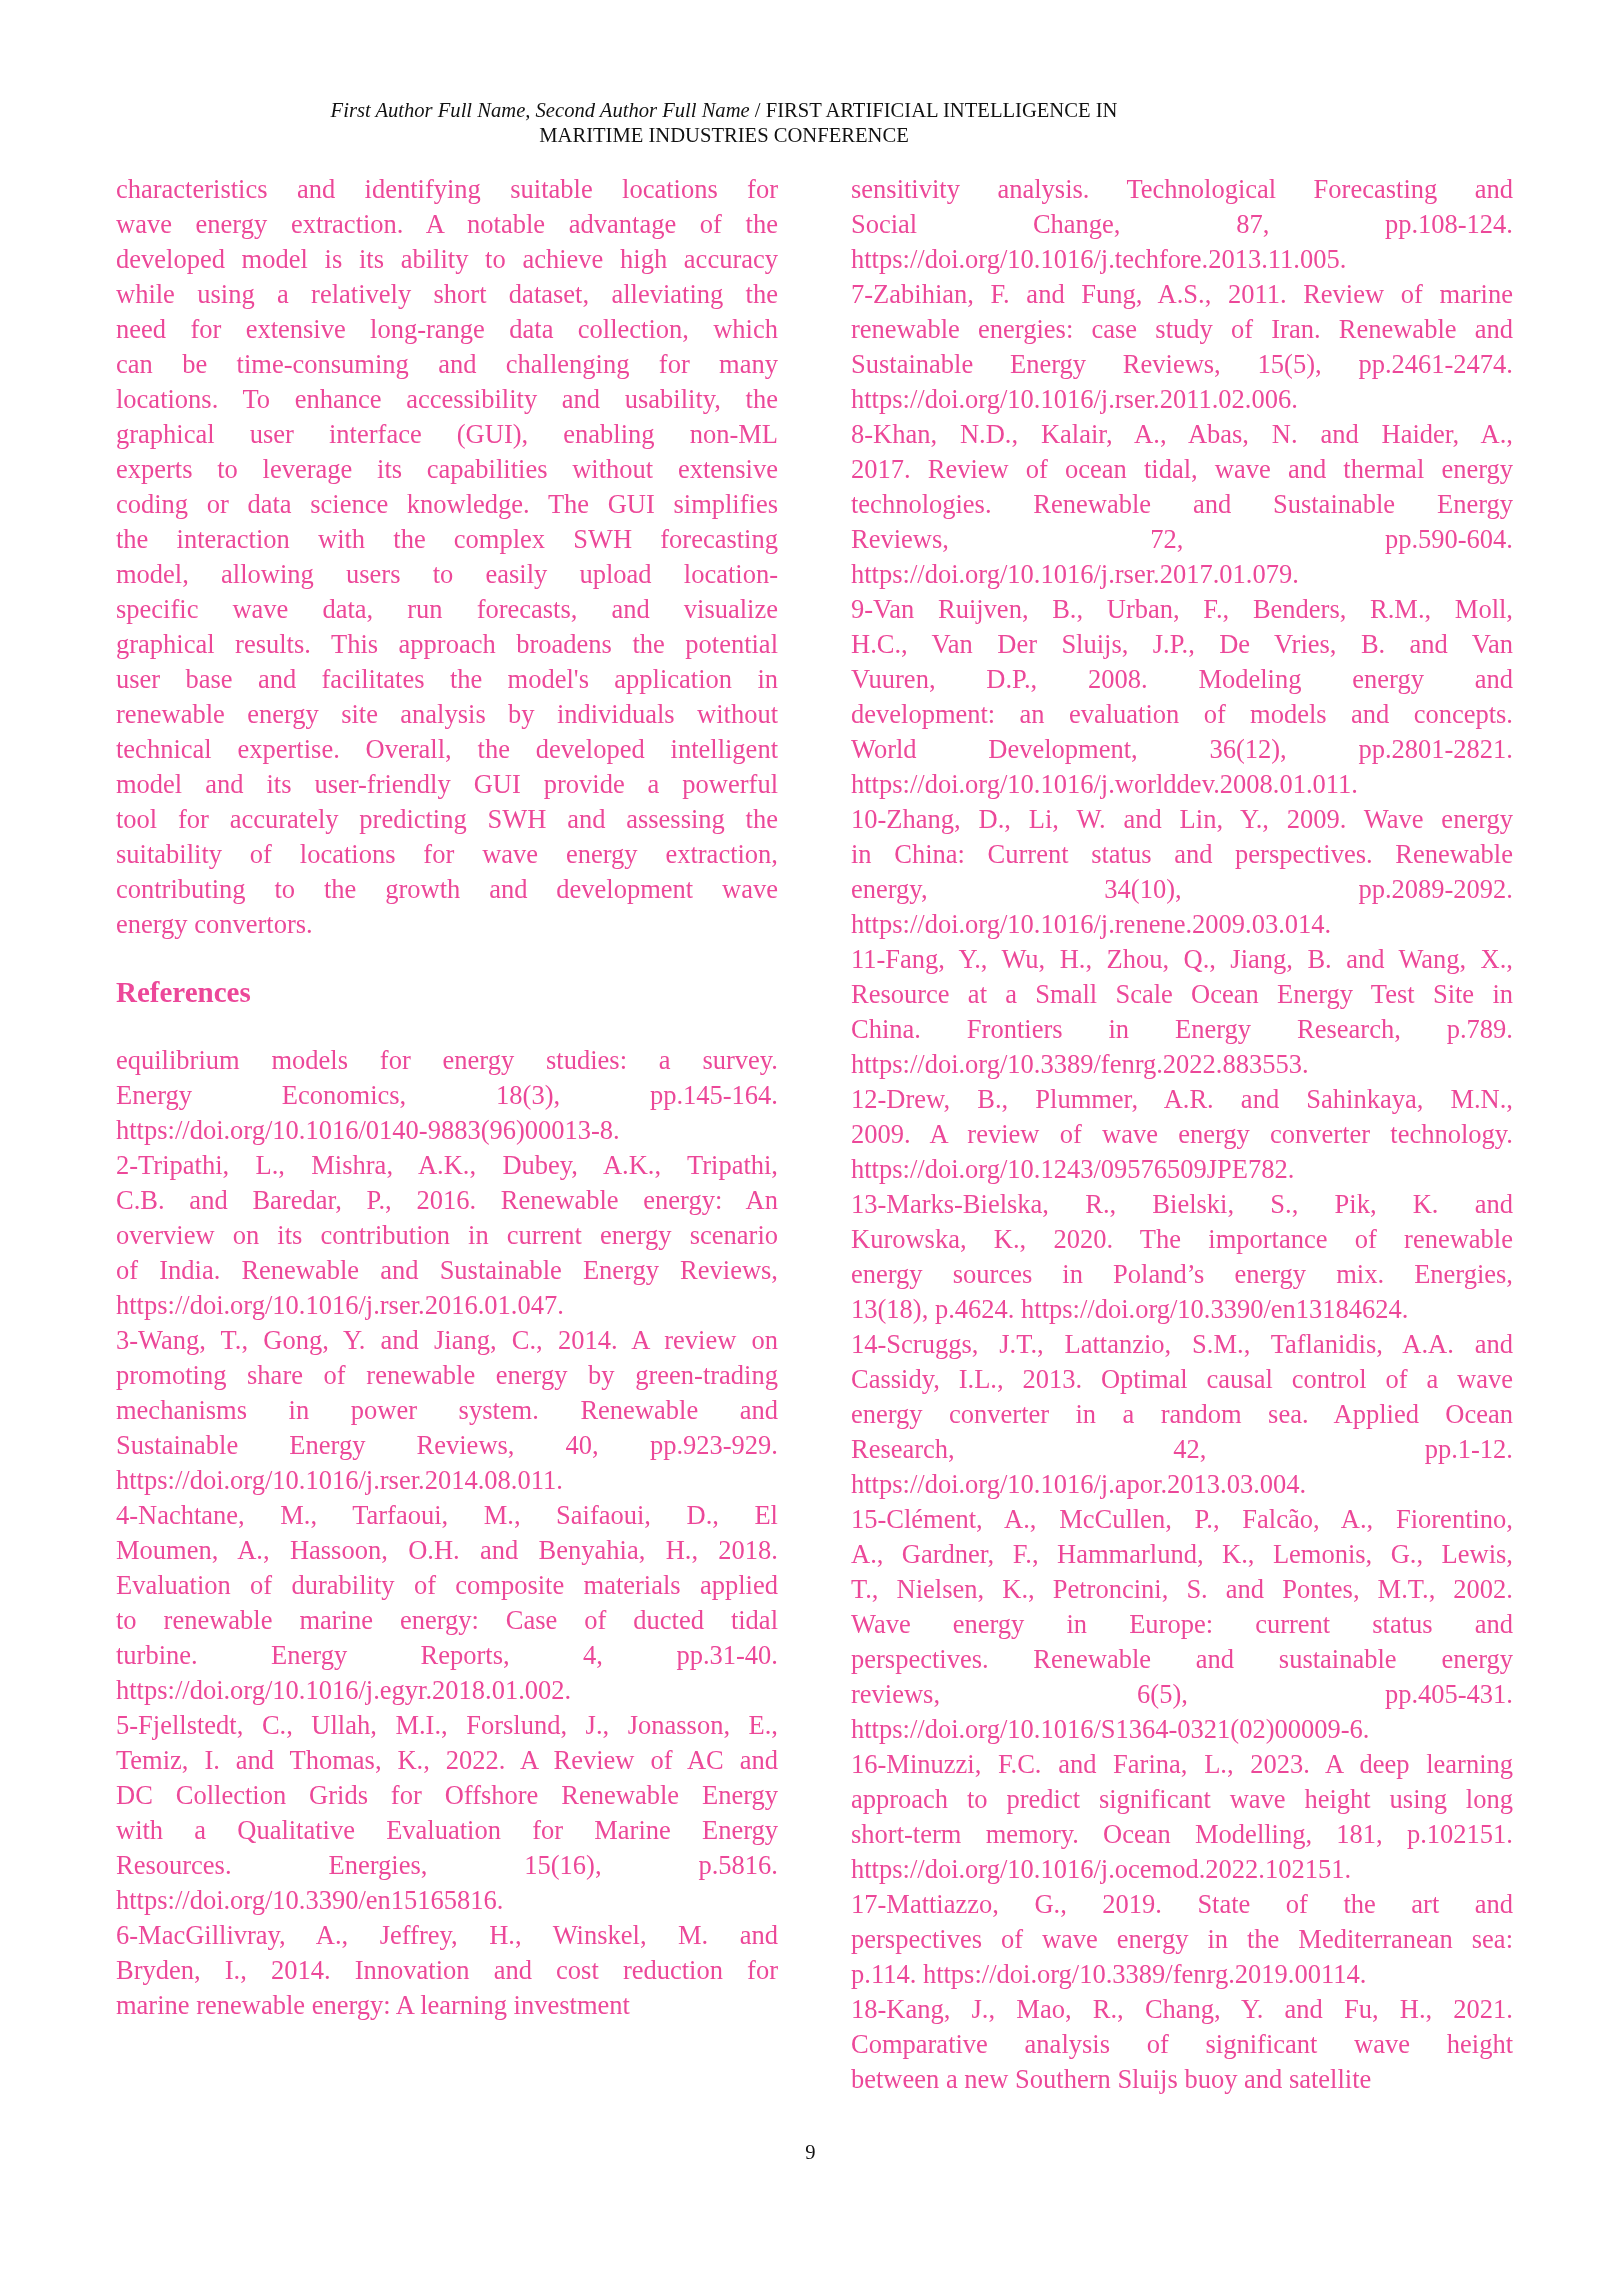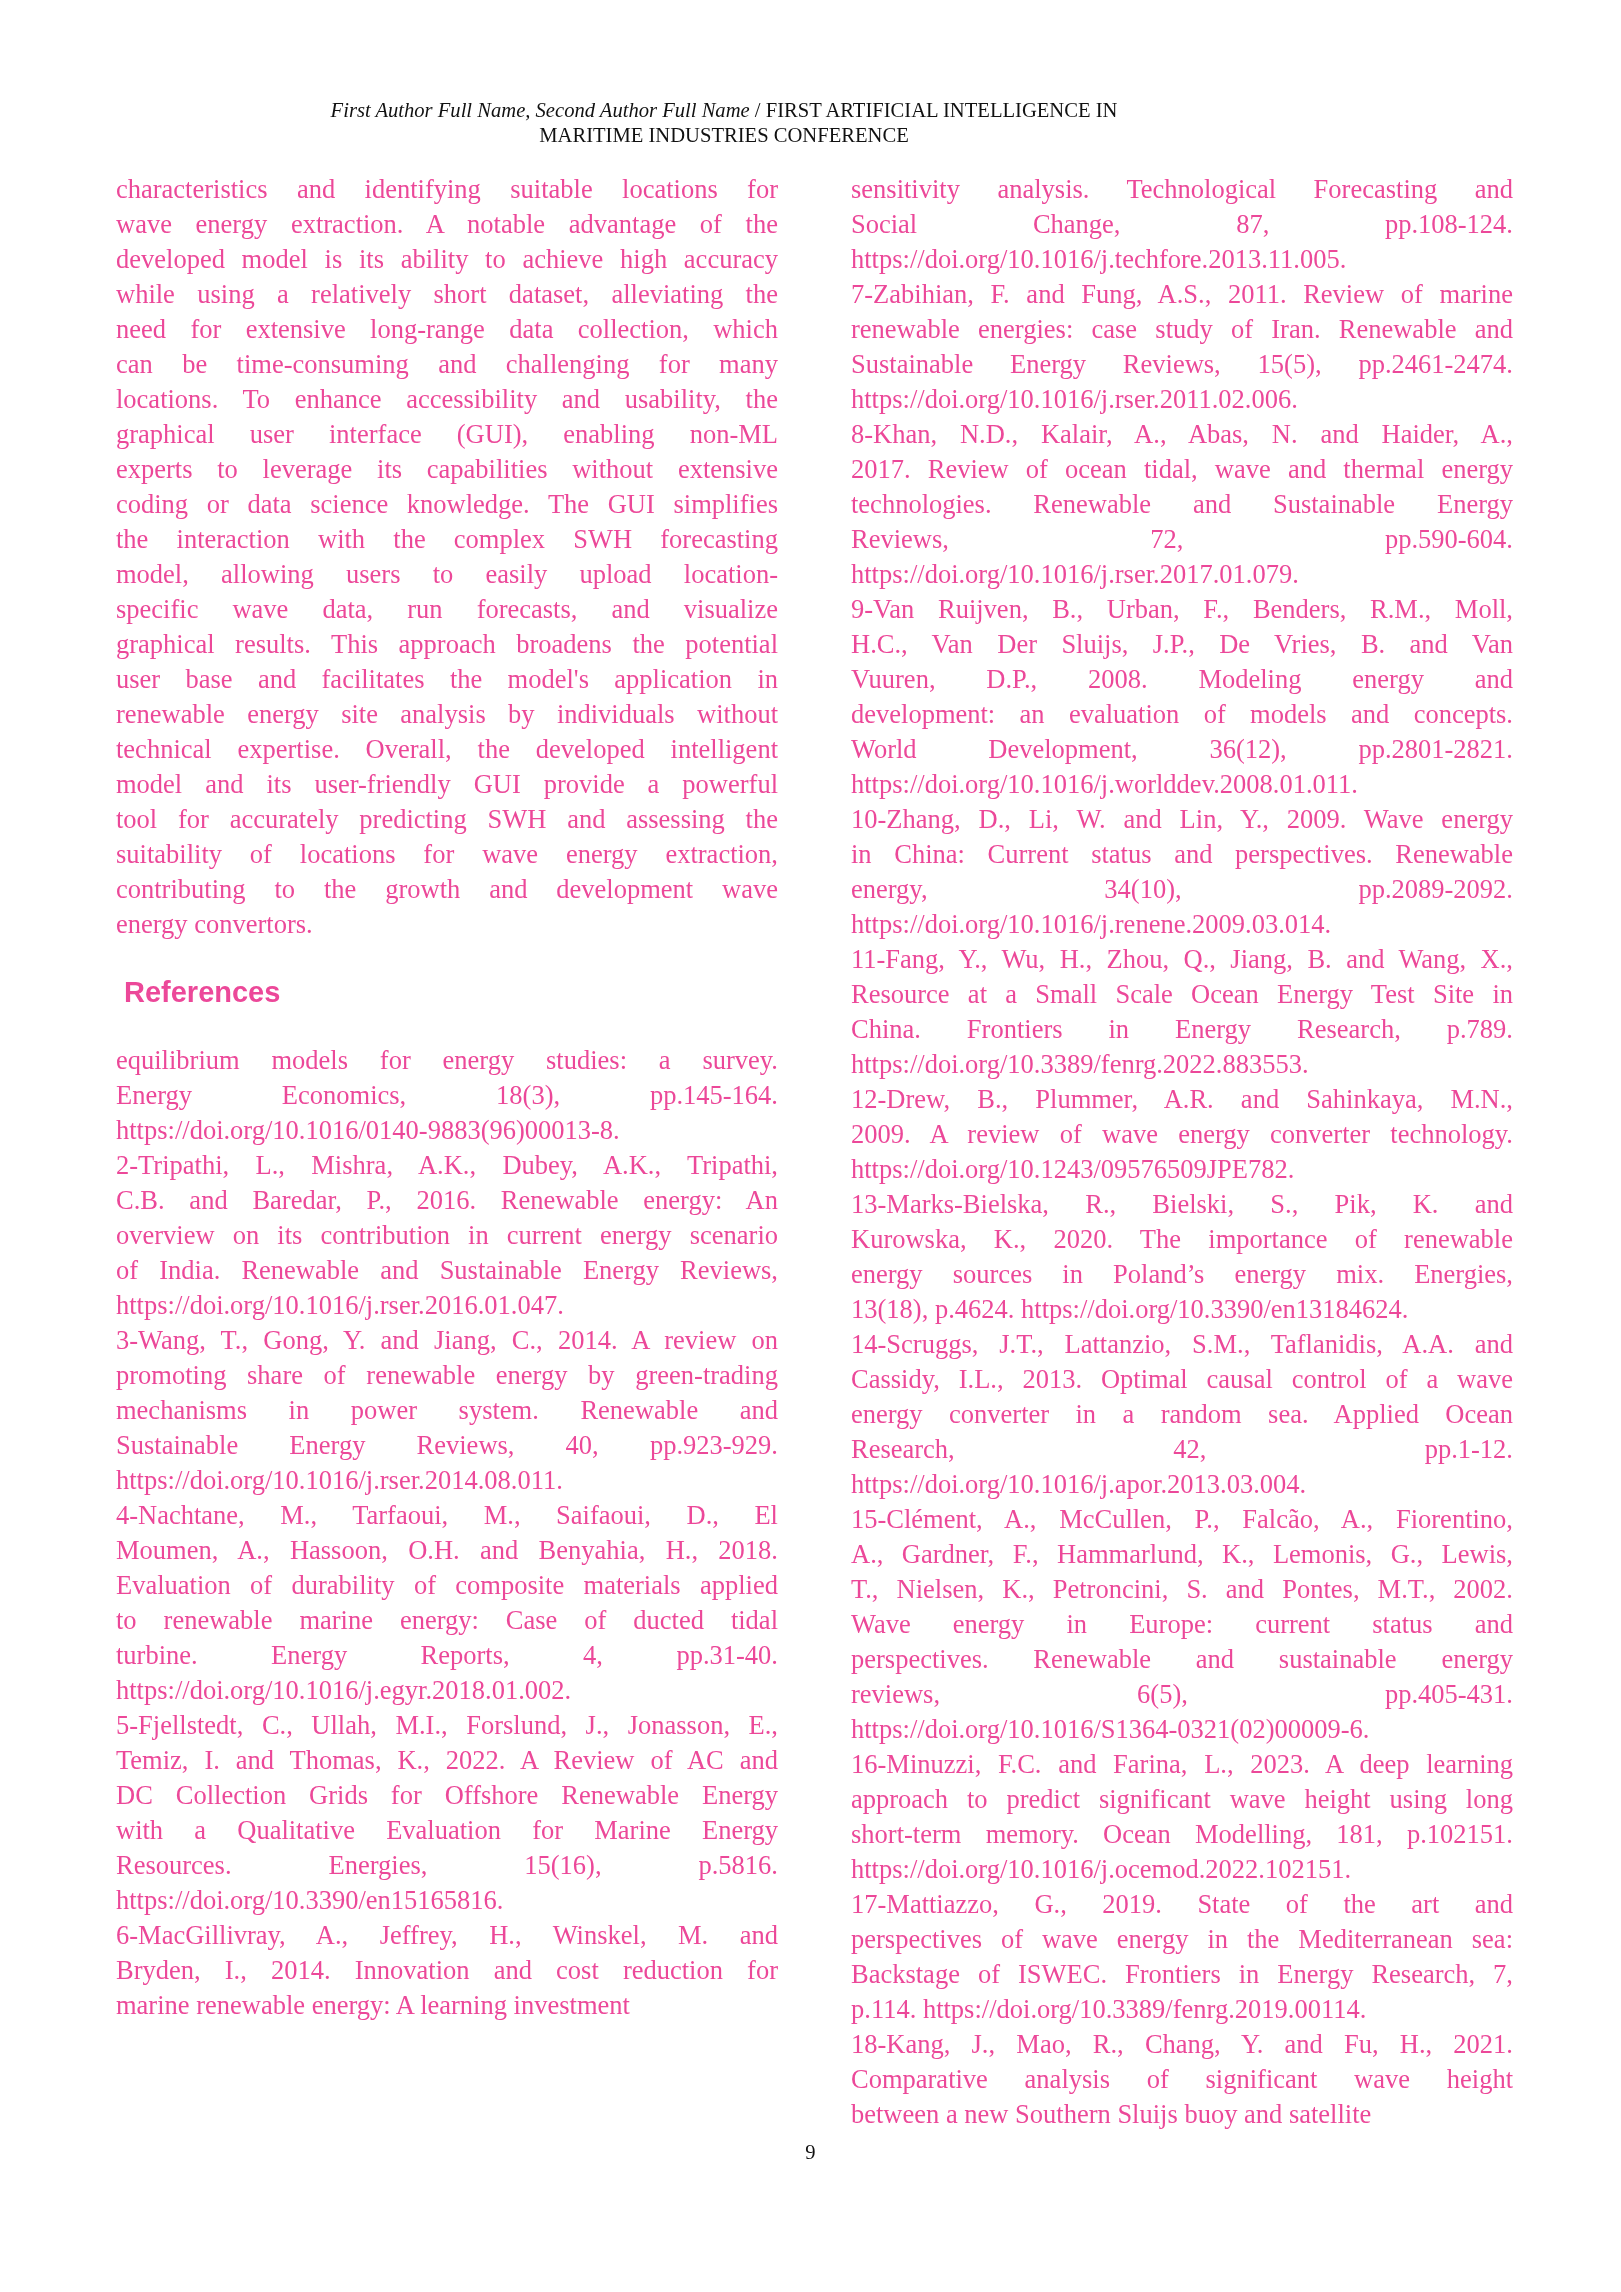--- a/index.html
+++ b/index.html
@@ -15,22 +15,22 @@
     font-family: "Liberation Serif", serif; font-size: 26.5px; line-height: 35px; color: #ec4899;
   }
   .col-left { left: 116px; }
   .col-right { left: 851px; }
   .line {
     display: block; text-align: justify; text-align-last: justify; white-space: nowrap;
     height: 35px; overflow: visible;
   }
   .line.last { text-align-last: left; }
   .heading {
-    font-family: Liberation Sans, sans-serif; font-weight: bold; font-size: 29px;
-    margin-top: 33px; margin-bottom: 33px; line-height: 35px; margin-left: 8px;
+    font-family: Liberation Serif, serif; font-weight: bold; font-size: 29px;
+    margin-top: 33px; margin-bottom: 33px; line-height: 35px;
   }
   .ref { display: block; }
   .page-number {
     position: absolute; top: 2141px; left: 0; width: 1621px; text-align: center;
     font-family: "Liberation Serif", serif; font-size: 20.6px; color: #111;
   }
 </style>
 </head>
 <body>
 
@@ -182,21 +182,20 @@
         </div>
         <div class="ref">
           <div class="line">16-Minuzzi, F.C. and Farina, L., 2023. A deep learning</div>
           <div class="line">approach to predict significant wave height using long</div>
           <div class="line">short-term memory. Ocean Modelling, 181, p.102151.</div>
           <div class="line last">https://doi.org/10.1016/j.ocemod.2022.102151.</div>
         </div>
         <div class="ref">
           <div class="line">17-Mattiazzo, G., 2019. State of the art and</div>
           <div class="line">perspectives of wave energy in the Mediterranean sea:</div>
-          <div class="line">Backstage of ISWEC. Frontiers in Energy Research, 7,</div>
           <div class="line last">p.114. https://doi.org/10.3389/fenrg.2019.00114.</div>
         </div>
         <div class="ref">
           <div class="line">18-Kang, J., Mao, R., Chang, Y. and Fu, H., 2021.</div>
           <div class="line">Comparative analysis of significant wave height</div>
           <div class="line last">between a new Southern Sluijs buoy and satellite</div>
         </div>
       </div>
   </div>
 

